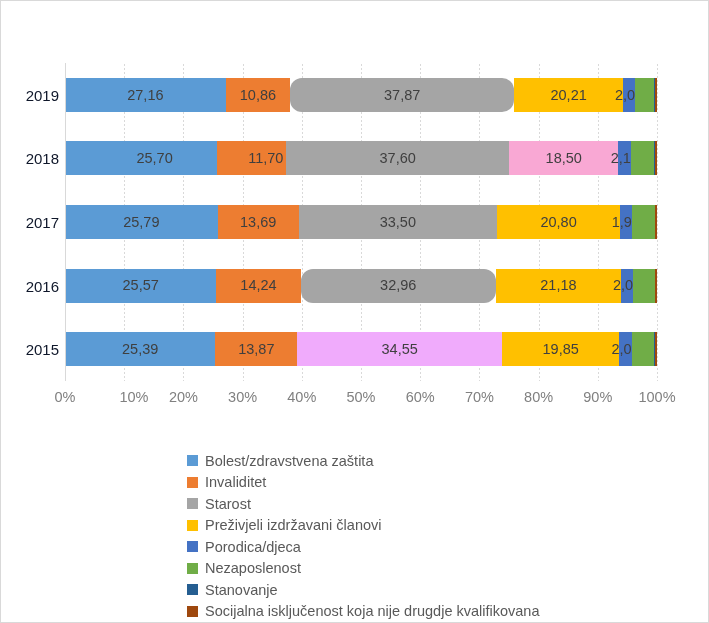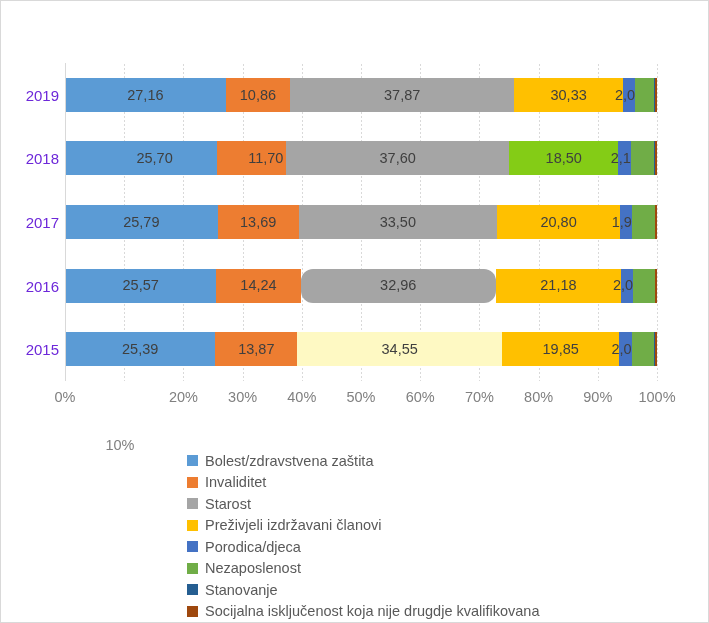--- a/index.html
+++ b/index.html
@@ -49,21 +49,21 @@
     background-repeat: repeat-y;
   }
 
   
   .cat-label {
     position: absolute;
     right: 0;
     width: 58px;
     text-align: right;
     font-size: 15px;
-    color: #6d28d9;
+    color: #0f172a;
     transform: translateY(-50%);
     white-space: nowrap;
   }
   #category-axis {
     position: absolute;
     left: 0;
     top: 62px;
     width: 58px;
     height: 318px;
   }
@@ -154,44 +154,44 @@
       <div class="gridline" style="left: 473.6px;"></div>
       <div class="gridline" style="left: 532.8px;"></div>
       <div class="gridline" style="left: 592px;"></div>
       <div class="bar-row" style="height: 34px; top: 14.8px;">
         <div class="seg" title="Bolest/zdravstvena zaštita 2019" style="width: 160.787px; background: rgb(91, 155, 213);">
           <span class="seg-label">27,16</span>
         </div>
         <div class="seg" title="Invaliditet 2019" style="width: 64.2912px; background: rgb(237, 125, 49);">
           <span class="seg-label">10,86</span>
         </div>
-        <div class="seg" title="Starost 2019" style="width: 224.19px; background: rgb(165, 165, 165);">
+        <div class="seg" title="Starost 2019" style="width: 224.19px; background: rgb(165, 165, 165); border-radius: 12px;">
           <span class="seg-label">37,87</span>
         </div>
         <div class="seg" title="Preživjeli izdržavani članovi 2019" style="width: 108.75px; background: rgb(255, 192, 0);">
-          <span class="seg-label">30,33</span>
+          <span class="seg-label">20,21</span>
         </div>
         <div class="seg" title="Porodica/djeca 2019" style="width: 12.0768px; background: rgb(68, 114, 196);">
           <span class="seg-label">2,04</span>
         </div>
         <div class="seg" title="Nezaposlenost 2019" style="width: 19.24px; background: rgb(112, 173, 71);"></div>
         <div class="seg" title="Stanovanje 2019" style="width: 0.592px; background: rgb(37, 94, 145);"></div>
         <div class="seg" title="Socijalna isključenost koja nije drugdje kvalifikovana 2019" style="width: 2.072px; background: rgb(158, 72, 14);"></div>
       </div>
       <div class="bar-row" style="height: 34px; top: 78.4px;">
         <div class="seg" title="Bolest/zdravstvena zaštita 2018" style="width: 152.144px; background: rgb(91, 155, 213); padding-left: 27px;">
           <span class="seg-label">25,70</span>
         </div>
         <div class="seg" title="Invaliditet 2018" style="width: 69.264px; background: rgb(237, 125, 49); padding-left: 28px;">
           <span class="seg-label">11,70</span>
         </div>
         <div class="seg" title="Starost 2018" style="width: 222.592px; background: rgb(165, 165, 165);">
           <span class="seg-label">37,60</span>
         </div>
-        <div class="seg" title="Preživjeli izdržavani članovi 2018" style="width: 109.52px; background: #84cc16;">
+        <div class="seg" title="Preživjeli izdržavani članovi 2018" style="width: 109.52px; background: #f9a8d4;">
           <span class="seg-label">18,50</span>
         </div>
         <div class="seg" title="Porodica/djeca 2018" style="width: 12.6688px; background: rgb(68, 114, 196);">
           <span class="seg-label">2,14</span>
         </div>
         <div class="seg" title="Nezaposlenost 2018" style="width: 23.2064px; background: rgb(112, 173, 71);"></div>
         <div class="seg" title="Stanovanje 2018" style="width: 0.5328px; background: rgb(37, 94, 145);"></div>
         <div class="seg" title="Socijalna isključenost koja nije drugdje kvalifikovana 2018" style="width: 2.072px; background: rgb(158, 72, 14);"></div>
       </div>
       <div class="bar-row" style="height: 34px; top: 142px;">
@@ -234,21 +234,21 @@
         <div class="seg" title="Stanovanje 2016" style="width: 0.592px; background: rgb(37, 94, 145);"></div>
         <div class="seg" title="Socijalna isključenost koja nije drugdje kvalifikovana 2016" style="width: 1.48px; background: rgb(158, 72, 14);"></div>
       </div>
       <div class="bar-row" style="height: 34px; top: 269.2px;">
         <div class="seg" title="Bolest/zdravstvena zaštita 2015" style="width: 150.309px; background: rgb(91, 155, 213);">
           <span class="seg-label">25,39</span>
         </div>
         <div class="seg" title="Invaliditet 2015" style="width: 82.1104px; background: rgb(237, 125, 49);">
           <span class="seg-label">13,87</span>
         </div>
-        <div class="seg" title="Starost 2015" style="width: 204.536px; background: #fef9c3;">
+        <div class="seg" title="Starost 2015" style="width: 204.536px; background: #f0abfc;">
           <span class="seg-label">34,55</span>
         </div>
         <div class="seg" title="Preživjeli izdržavani članovi 2015" style="width: 117.512px; background: rgb(255, 192, 0);">
           <span class="seg-label">19,85</span>
         </div>
         <div class="seg" title="Porodica/djeca 2015" style="width: 12.2544px; background: rgb(68, 114, 196);">
           <span class="seg-label">2,07</span>
         </div>
         <div class="seg" title="Nezaposlenost 2015" style="width: 22.792px; background: rgb(112, 173, 71);"></div>
         <div class="seg" title="Stanovanje 2015" style="width: 0.5328px; background: rgb(37, 94, 145);"></div>
@@ -261,21 +261,21 @@
   <div id="category-axis">
       <div class="cat-label" style="top: 31.8px;">2019</div>
       <div class="cat-label" style="top: 95.4px;">2018</div>
       <div class="cat-label" style="top: 159px;">2017</div>
       <div class="cat-label" style="top: 222.6px;">2016</div>
       <div class="cat-label" style="top: 286.2px;">2015</div>
     </div>
 
   <div id="value-axis-labels">
       <div class="tick-label" style="left: 0px;">0%</div>
-      <div class="tick-label" style="left: 55px; margin-top: 48px;">10%</div>
+      <div class="tick-label" style="left: 69px;">10%</div>
       <div class="tick-label" style="left: 118.4px;">20%</div>
       <div class="tick-label" style="left: 177.6px;">30%</div>
       <div class="tick-label" style="left: 236.8px;">40%</div>
       <div class="tick-label" style="left: 296px;">50%</div>
       <div class="tick-label" style="left: 355.2px;">60%</div>
       <div class="tick-label" style="left: 414.4px;">70%</div>
       <div class="tick-label" style="left: 473.6px;">80%</div>
       <div class="tick-label" style="left: 532.8px;">90%</div>
       <div class="tick-label" style="left: 592px;">100%</div>
     </div>

